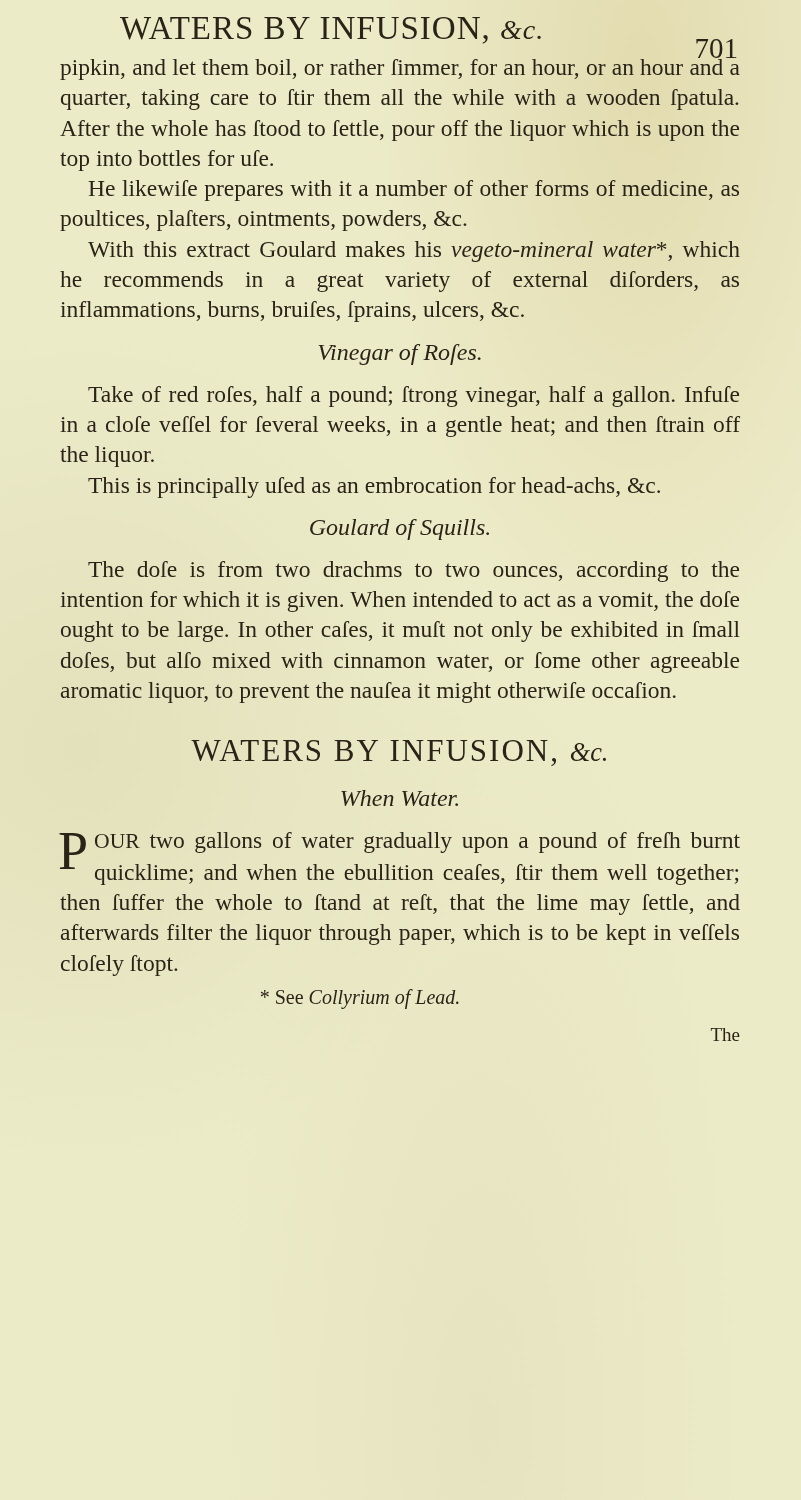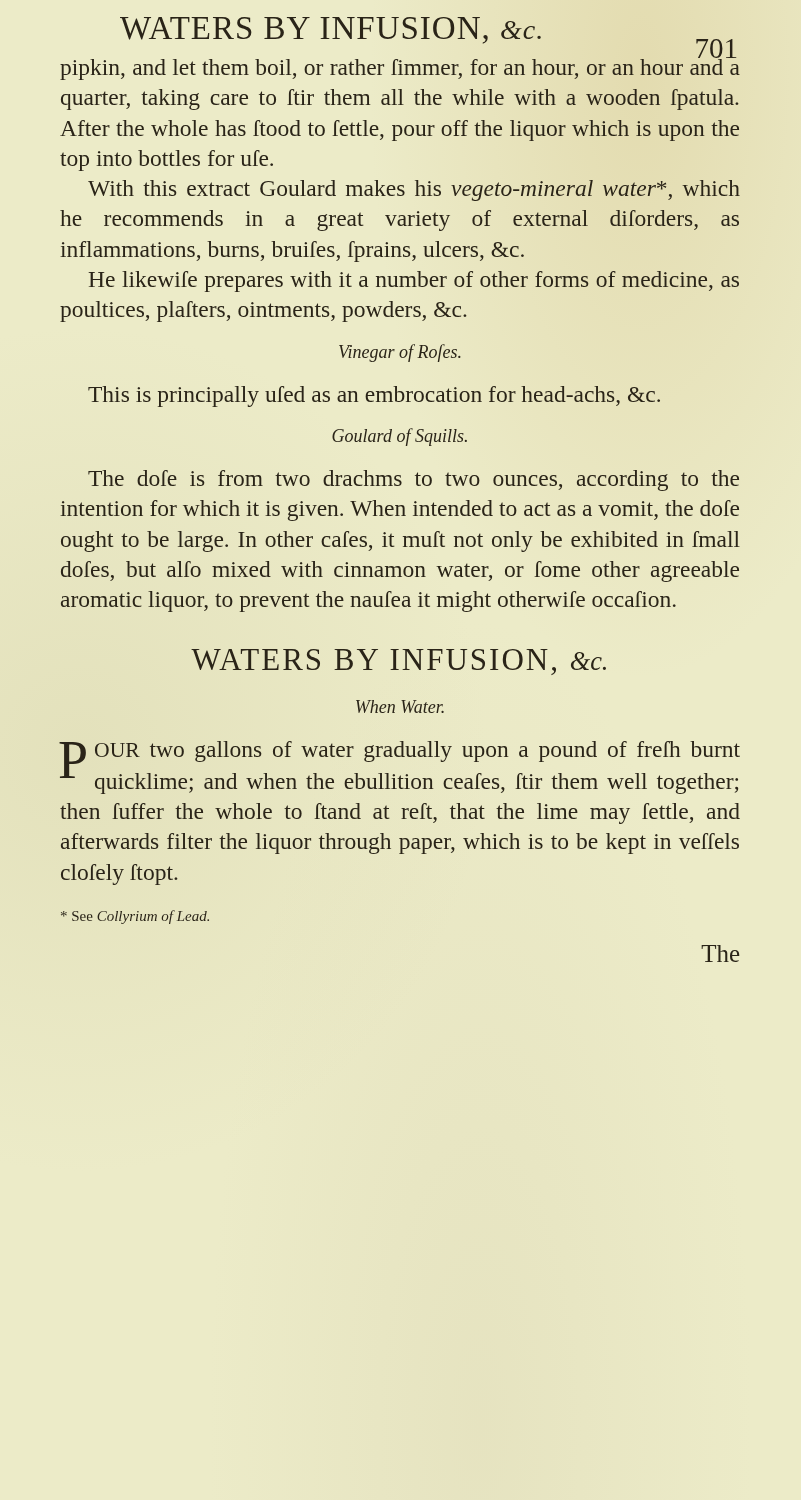--- a/index.html
+++ b/index.html
@@ -65,21 +65,21 @@
     }
     .body-text p.indent {
       text-indent: 28px;
     }
     .body-text p.cont {
       text-indent: 0;
     }
     .heading {
       text-align: center;
       font-style: italic;
-      font-size: 18px;
+      font-size: 24px;
       margin: 12px 0 12px 0;
       line-height: 30px;
     }
     .section-title {
       text-align: center;
       font-size: 31px;
       letter-spacing: 2px;
       margin: 28px 0 10px 0;
       line-height: 36px;
       white-space: nowrap;
@@ -95,55 +95,56 @@
       font-size: 54px;
       line-height: 44px;
       margin: 4px 6px 0 -2px;
       height: 52px;
     }
     .smallcaps {
       font-size: 0.92em;
       margin-top: 24px;
     }
     .footnote {
-      text-align: left;
-      font-size: 15px;
-      margin-top: 14px;
+      text-align: center;
+      font-size: 20px;
+      margin-top: 4px;
       padding-right: 80px;
     }
     .footnote .fn-ref {
       font-style: italic;
     }
     .catchword {
       text-align: right;
-      font-size: 25px;
+      font-size: 19px;
       margin-top: 8px;
     }
     .italic { font-style: italic; }
   </style>
 </head>
 <body>
 
 <div class="page">
 
   <div class="running-head">
     <div class="running-title">
       <span>WATERS BY INFUSION,</span>
       <span class="etc">&amp;c.</span>
     </div>
     <div class="page-number">701</div>
   </div>
 
   <div class="body-text">
 
     <p class="cont">pipkin, and let them boil, or rather ſimmer, for an hour, or an hour and a quarter, taking care to ſtir them all the while with a wooden ſpatula. After the whole has ſtood to ſettle, pour off the liquor which is upon the top into bottles for uſe.</p>
+    <p class="indent">He likewiſe prepares with it a number of other forms of medicine, as poultices, plaſters, ointments, powders, &amp;c.</p>
     <p class="indent"><span>With this extract Goulard makes his</span> <span class="italic">vegeto-mineral water</span><span>*</span><span>, which he recommends in a great variety of external diſorders, as inflammations, burns, bruiſes, ſprains, ulcers, &amp;c.</span></p>
-    <p class="indent">He likewiſe prepares with it a number of other forms of medicine, as poultices, plaſters, ointments, powders, &amp;c.</p>
 
     <div class="heading">Vinegar of Roſes.</div>
+    <p class="indent">Take of red roſes, half a pound; ſtrong vinegar, half a gallon. Infuſe in a cloſe veſſel for ſeveral weeks, in a gentle heat; and then ſtrain off the liquor.</p>
     <p class="indent">This is principally uſed as an embrocation for head-achs, &amp;c.</p>
 
     <div class="heading">Goulard of Squills.</div>
     <p class="indent">The doſe is from two drachms to two ounces, according to the intention for which it is given. When intended to act as a vomit, the doſe ought to be large. In other caſes, it muſt not only be exhibited in ſmall doſes, but alſo mixed with cinnamon water, or ſome other agreeable aromatic liquor, to prevent the nauſea it might otherwiſe occaſion.</p>
 
     <div class="section-title">
       <span>WATERS BY INFUSION,</span>
       <span class="etc">&amp;c.</span>
     </div>
 

